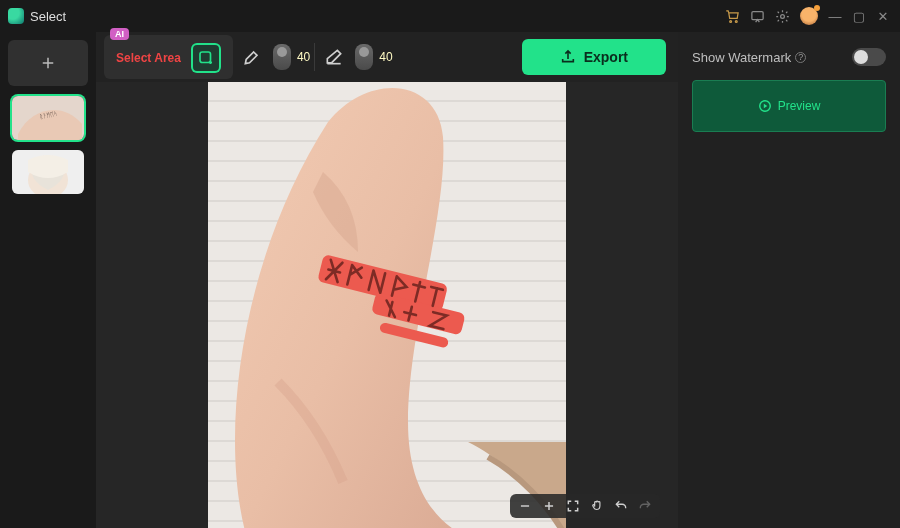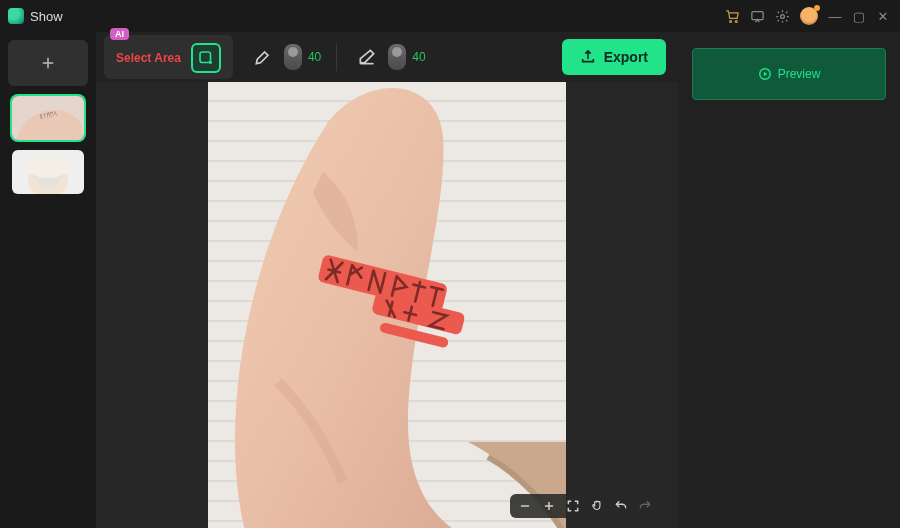--- a/index.html
+++ b/index.html
@@ -82,21 +82,21 @@
 
   .center {
     flex: 1;
     display:flex; flex-direction:column;
     background: var(--panel);
   }
   .toolbar {
     height: 50px;
     display:flex; align-items:center;
     padding: 0 12px 0 8px;
-    gap: 15px;
+    gap: 4px;
     background: #222;
     justify-content: center;
   }
   .ai-chip {
     position:relative;
     background: #2f2f2f;
     border-radius: 6px;
     padding: 8px 12px 6px 12px;
     display:flex; align-items:center; gap:10px;
   }
@@ -120,29 +120,29 @@
   .size-knob {
     width: 18px; height: 26px;
     background: linear-gradient(#6a6a6a,#4a4a4a);
     border-radius: 8px;
     position:relative;
   }
   .size-knob::after{
     content:""; position:absolute; top:3px; left:50%; transform:translateX(-50%);
     width:10px; height:10px; background:#999; border-radius:50%;
   }
-  .size-label { color:#22c55e; font-size:12px; }
+  .size-label { color:#fef9c3; font-size:12px; }
   .vsep { width:1px; height:28px; background:#3a3a3a; }
 
   .export-btn {
     margin-left:auto;
     background: var(--accent);
     color: #0a2d1d;
     font-weight:600;
-    padding: 10px 18px;
+    padding: 10px 38px;
     border-radius: 6px;
     display:flex; align-items:center; gap:8px;
     font-size:14px;
   }
 
   .canvas-wrap {
     flex:1;
     display:flex;
     align-items: stretch;
     justify-content: center;
@@ -202,21 +202,21 @@
   }
 
   svg { display:block; }
 </style>
 </head>
 <body>
 
 <div class="titlebar">
   <div class="title-left">
     <div class="logo"></div>
-    <div class="app-title">Show</div>
+    <div class="app-title">Select</div>
   </div>
   <div class="title-right">
     <span>
       <svg viewBox="0 0 24 24" fill="none" stroke="#c79a4a" stroke-width="2">
           <path d="M6 6h15l-1.5 9h-12z"></path>
           <circle cx="9" cy="20" r="1.5"></circle>
           <circle cx="18" cy="20" r="1.5"></circle>
           <path d="M6 6L5 3H2"></path>
         </svg>
     </span>
@@ -389,20 +389,27 @@
             <svg width="14" height="14" viewBox="0 0 24 24" stroke="#cfcfcf" stroke-width="2.3" fill="none">
               <path d="M15 14l5-5-5-5"></path>
               <path d="M20 9H10a6 6 0 00-6 6v1"></path>
             </svg>
           </span>
       </div>
     </div>
   </div>
 
   <div class="rightpanel">
+    <div class="wm-row">
+      <span class="wm-label">
+        <span>Show Watermark</span>
+        <span class="info-sup">?</span>
+      </span>
+      <span class="toggle"></span>
+    </div>
     <div class="preview-btn">
       <svg width="14" height="14" viewBox="0 0 24 24" fill="none" stroke="#22e28a" stroke-width="2.4">
           <circle cx="12" cy="12" r="9"></circle>
           <path d="M10 8l6 4-6 4z" fill="#22e28a" stroke="none"></path>
         </svg>
       <span>Preview</span>
     </div>
   </div>
 </div>
 

